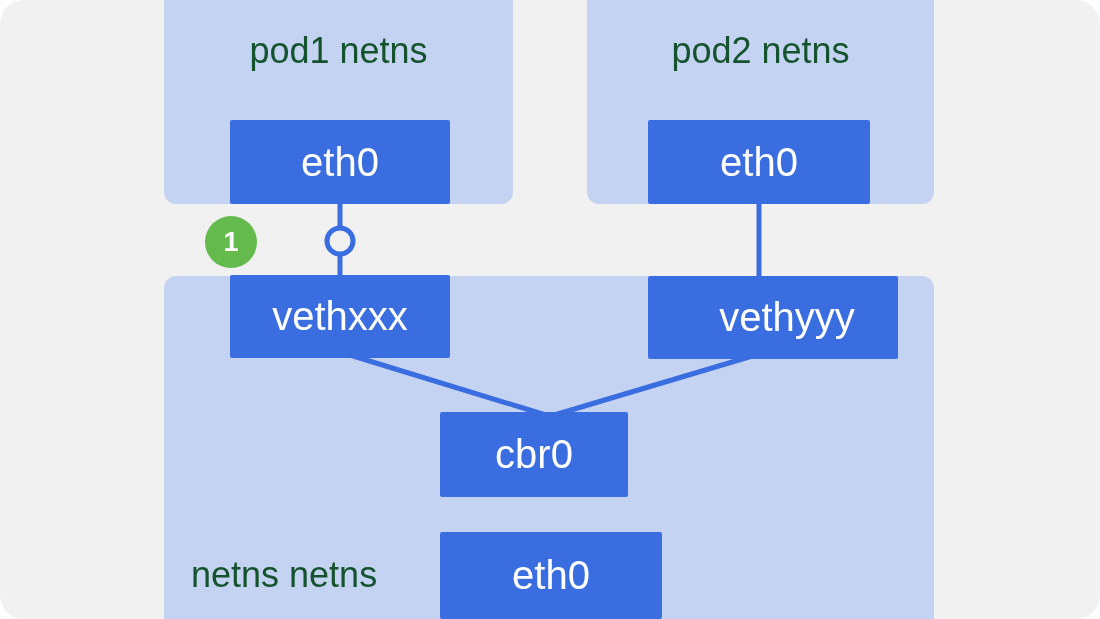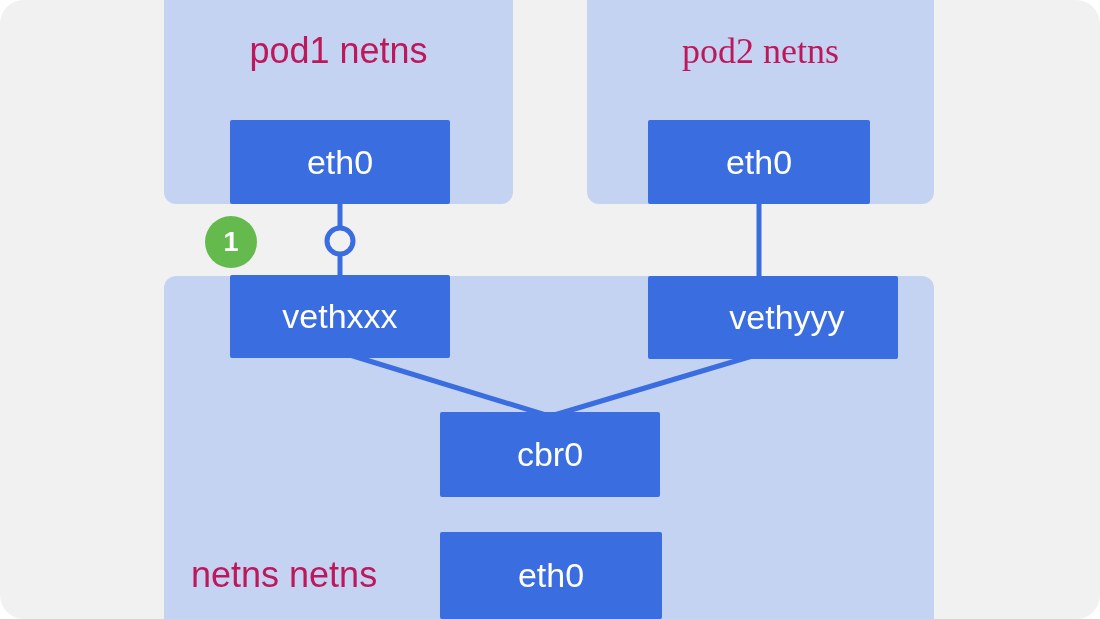--- a/index.html
+++ b/index.html
@@ -21,29 +21,28 @@
     background: #c4d3f1;
     z-index: 1;
   }
   .ns-pod1 {
     left: 164px; top: 0; width: 349px; height: 204px;
     border-radius: 0 0 12px 12px;
   }
   .ns-pod2 {
     left: 587px; top: 0; width: 347px; height: 204px;
     border-radius: 0 0 12px 12px;
-    font-family: Liberation Serif, serif;
   }
   .ns-root {
     left: 164px; top: 276px; width: 770px; height: 343px;
     border-radius: 12px 12px 0 0;
   }
   .ns-label {
     position: absolute;
-    color: #be185d;
+    color: #14532d;
     font-size: 36px;
     font-weight: 500;
     white-space: nowrap;
   }
   .ns-pod1 .ns-label, .ns-pod2 .ns-label {
     left: 0; right: 0; top: 30px;
     text-align: center;
   }
   .ns-root .ns-label {
     left: 27px; top: 281px;
@@ -52,33 +51,33 @@
   .connectors {
     position: absolute;
     left: 0; top: 0;
     z-index: 2;
     pointer-events: none;
   }
   .node-box {
     position: absolute;
     background: #3a6de0;
     color: #ffffff;
-    font-size: 34px;
+    font-size: 40px;
     font-weight: 400;
     display: flex;
     align-items: center;
     justify-content: center;
     border-radius: 2px;
     z-index: 3;
   }
   .node-pod1-eth0 { left: 230px; top: 120px; width: 220px; height: 84px; }
   .node-pod2-eth0 { left: 648px; top: 120px; width: 222px; height: 84px; }
   .node-vethxxx   { left: 230px; top: 275px; width: 220px; height: 83px; }
   .node-vethyyy   { left: 648px; top: 276px; width: 222px; height: 83px; padding-left: 28px; }
-  .node-cbr0      { left: 440px; top: 412px; width: 220px; height: 85px; }
+  .node-cbr0      { left: 440px; top: 412px; width: 188px; height: 85px; }
   .node-root-eth0 { left: 440px; top: 532px; width: 222px; height: 87px; }
   .step-badge {
     position: absolute;
     left: 205px; top: 216px;
     width: 52px; height: 52px;
     border-radius: 50%;
     background: #65ba4e;
     color: #ffffff;
     font-size: 27px;
     font-weight: 700;

